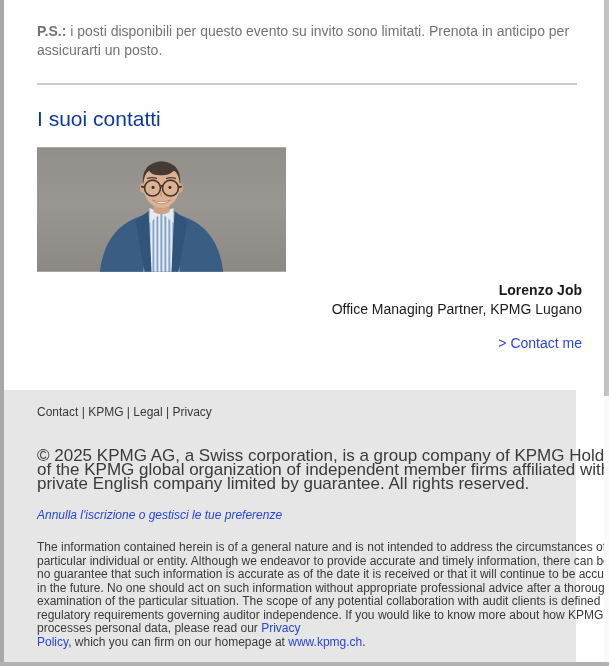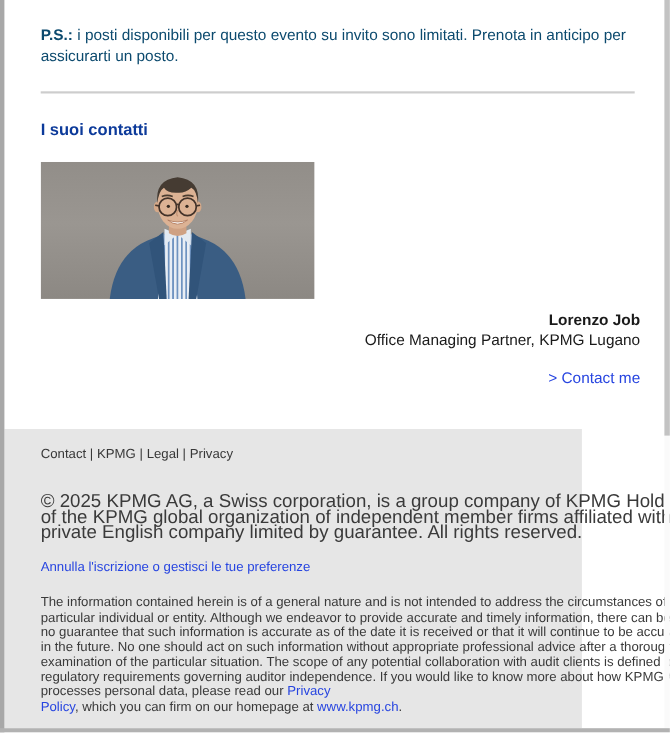--- a/index.html
+++ b/index.html
@@ -6,51 +6,51 @@
   body {
     width: 609px; height: 666px;
     position: relative;
     background: #ffffff;
     font-family: "Liberation Sans", "DejaVu Sans", sans-serif;
     color: #1a1a1a;
     overflow: hidden;
   }
   .main { position: absolute; left: 37px; top: 0; width: 545px; }
 
-  .ps { margin: 22px 0 0 0; font-size: 14px; line-height: 19px; white-space: pre; color: #0c4a6e; }
+  .ps { margin: 22px 0 0 0; font-size: 14px; line-height: 19px; white-space: pre; color: #737373; }
   .ps strong { font-weight: bold; }
 
   .divider { height: 2px; background: #cdcdcd; margin-top: 23px; width: 540px; }
 
   .section-heading {
-    margin: 22px 0 0 0; font-size: 15px; line-height: 24px;
-    font-weight: 700; color: #0c3a9a;
+    margin: 22px 0 0 0; font-size: 21px; line-height: 24px;
+    font-weight: 400; color: #0c3a9a;
   }
 
   .photo { display: block; margin-top: 16px; width: 249px; height: 125px; }
 
   .person { margin: 9px 0 0 0; font-size: 14px; line-height: 19px; white-space: pre; text-align: right; }
   .person .name { font-weight: bold; }
 
   .contact-links { margin-top: 15px; font-size: 14px; line-height: 18px; }
   a.link { color: #2745e0; text-decoration: none; cursor: pointer; }
   .contact-links a { display: block; text-align: right; }
 
   .footer {
     position: absolute; left: 4px; top: 390px;
-    width: 525px; height: 272px;
+    width: 572px; height: 272px;
     background: #e6e6e6;
     padding: 15px 0 0 33px;
     box-sizing: border-box;
     color: #3a3a3a;
   }
   .footer-nav { font-size: 12px; line-height: 14px; color: #383838; }
   .footer-nav .nav-link { cursor: pointer; }
   .copyright { margin: 30px 0 0 0; font-size: 17px; line-height: 14px; white-space: pre; }
-  .unsubscribe-row { margin-top: 17px; font-size: 12px; line-height: 14px; }
+  .unsubscribe-row { margin-top: 17px; font-size: 12px; line-height: 14px; font-style: italic; }
   .disclaimer { margin: 19px 0 0 0; font-size: 12px; line-height: 13.5px; white-space: pre; }
   .disclaimer a.link { white-space: normal; }
 
   .edge-left  { position: absolute; left: 0; top: 0; width: 4px; height: 666px; background: #a8a8a8; z-index: 5; }
   .scroll-track { position: absolute; right: 0; top: 0; width: 5px; height: 662px; background: #fafafa; z-index: 5; }
   .scroll-thumb { position: absolute; right: 0; top: 0; width: 5px; height: 396px; background: #c3c3c3; z-index: 6; }
   .edge-bottom { position: absolute; left: 0; top: 662px; width: 609px; height: 4px; background: #b2b2b2; z-index: 7; }
 </style>
 </head>
 <body>

